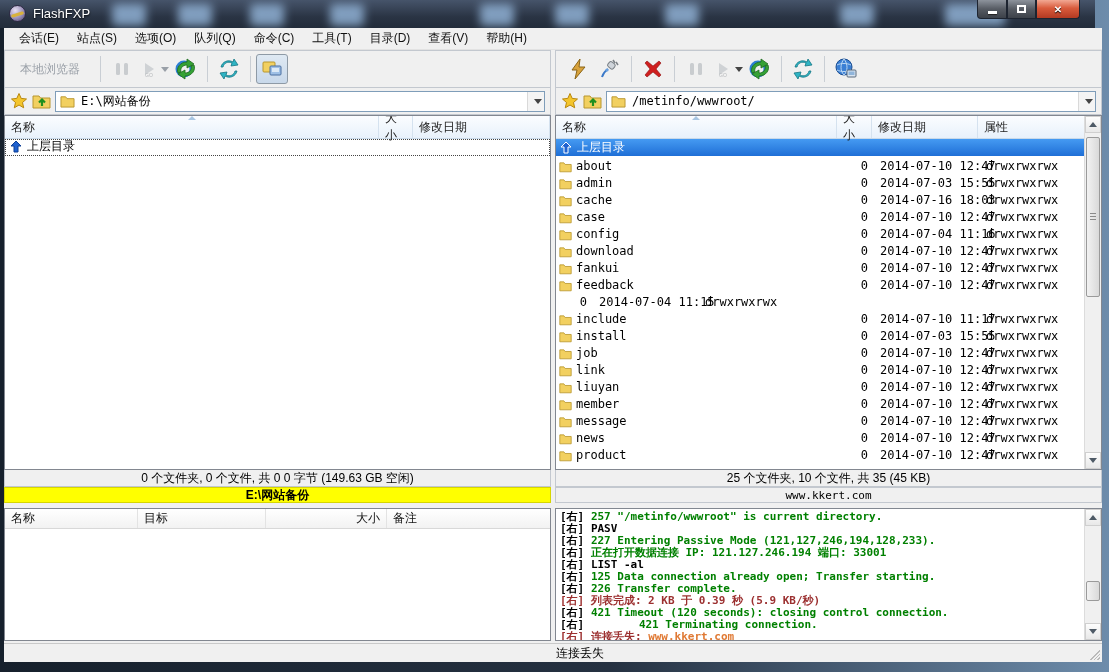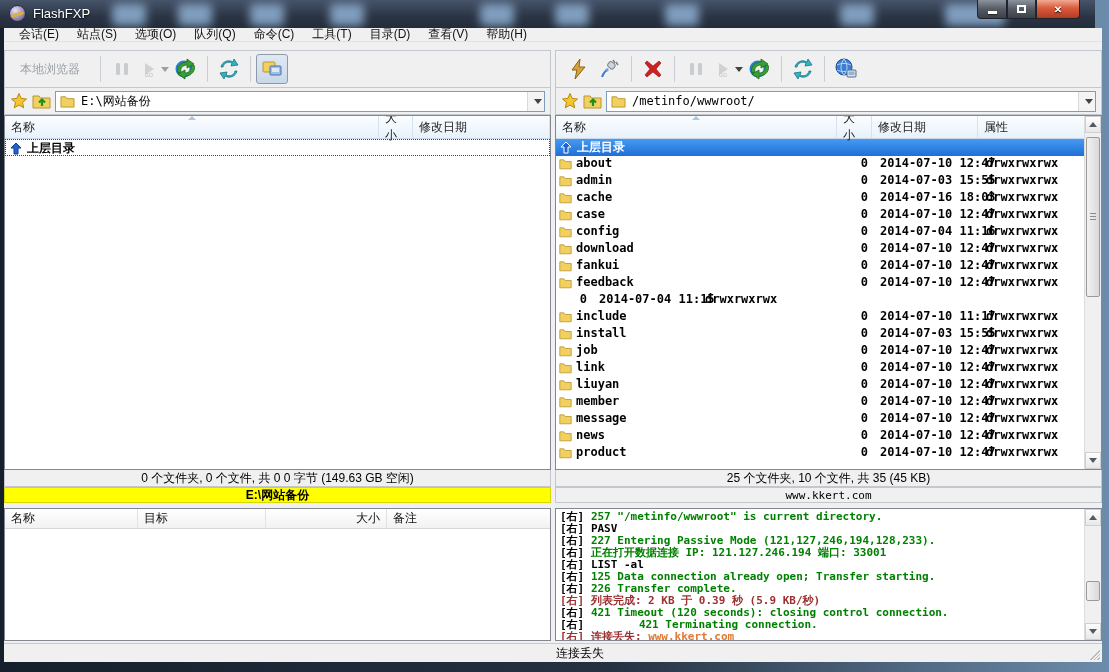--- a/index.html
+++ b/index.html
@@ -18,21 +18,21 @@
   .winbtns{position:absolute;top:0;right:15px;display:flex;}
   .wbtn{height:19px;border:1px solid #1d2430;border-top:none;display:flex;align-items:center;justify-content:center;
         color:#fff;font-size:10px;font-weight:bold;text-shadow:0 1px 1px #000;}
   .wbtn.min{width:30px;border-radius:0 0 0 4px;background:linear-gradient(#8d939c,#565b63 50%,#3c4149);}
   .wbtn.max{width:29px;background:linear-gradient(#8d939c,#565b63 50%,#3c4149);}
   .wbtn.close{width:44px;border-radius:0 0 4px 0;background:linear-gradient(#f2a893,#d95b3c 45%,#b33a22);}
   .glyph-min{width:9px;height:3px;background:#fff;box-shadow:0 1px 1px #222;display:block;margin-top:6px;}
   .glyph-max{width:9px;height:8px;border:2px solid #fff;display:block;}
   
   .app{position:absolute;left:4px;right:7px;top:28px;bottom:10px;background:#f0f0f0;}
-  .menubar{position:absolute;left:0;right:0;top:0;height:14px;background:#f0f0f0;border-bottom:1px solid #e2e2e2;
+  .menubar{position:absolute;left:0;right:0;top:0;height:22px;background:#f0f0f0;border-bottom:1px solid #e2e2e2;
            display:flex;align-items:center;padding-left:6px;font-size:12px;color:#111;}
   .menu-item{padding:2px 9px;cursor:default;}
   
   .toolrow{position:absolute;top:22px;height:38px;}
   .toolrow.l{left:0;width:547px;} .toolrow.r{left:551px;right:0;}
   .toolstrip{position:absolute;inset:0;background:#f0f0f0;border:1px solid #c3c8cf;display:flex;align-items:center;padding:6px 6px;}
   .tbtn{height:30px;min-width:32px;display:flex;align-items:center;justify-content:center;border:1px solid transparent;border-radius:3px;}
   .tbtn.pressed{border:1px solid #8e9aa6;background:linear-gradient(#dfe9f3,#c8d8ea);}
   .tsep{width:1px;height:26px;background:#c9ced4;margin:0 5px;}
   .browser-btn{color:#9aa0a8;font-size:12px;padding:0 14px 0 8px;height:26px;display:flex;align-items:center;}
@@ -51,21 +51,21 @@
   .filewrap.l{left:0;width:547px;} .filewrap.r{left:551px;right:0;}
   .lv{position:absolute;inset:0;display:flex;}
   .lv-main{flex:1;display:flex;flex-direction:column;overflow:hidden;}
   .lv-head{height:23px;display:flex;background:linear-gradient(#fbfdff,#e8f1fb);border-bottom:1px solid #c9d9e9;
            font-size:12px;color:#222;position:relative;flex:none;}
   .hcell{display:flex;align-items:center;padding:0 6px;border-right:1px solid #d5e2ef;position:relative;}
   .hcell.num{justify-content:flex-end;}
   .sort-arrow{position:absolute;top:0;left:50%;margin-left:-4px;width:0;height:0;
               border-left:4px solid transparent;border-right:4px solid transparent;border-bottom:4px solid #a8c6e2;}
   .rows{flex:1;overflow:hidden;font-family:"DejaVu Sans Mono",monospace;font-size:12px;}
-  .frow{height:17px;display:flex;align-items:flex-start;color:#000;font-weight:bold;}
+  .frow{height:17px;display:flex;align-items:flex-end;color:#000;}
   .fc-name{display:flex;align-items:center;gap:4px;padding-left:3px;overflow:hidden;white-space:nowrap;}
   .fc-size{text-align:right;padding-right:4px;}
   .fc-date,.fc-attr{padding-left:8px;white-space:nowrap;}
   .l .fc-name{width:374px;}
   .r .fc-name{width:281px;} .r .fc-size{width:35px;} .r .fc-date{width:106px;} .r .fc-attr{flex:1;}
   .l .hc-name{width:374px;} .l .hc-size{width:34px;} .l .hc-date{flex:1;}
   .r .hc-name{width:281px;} .r .hc-size{width:35px;} .r .hc-date{width:106px;} .r .hc-attr{flex:1;border-right:none;}
   .updir-row.focus{border:1px dotted #444;}
   .updir-row.sel{background:linear-gradient(#459af2,#1f6fd6);color:#fff;}
   .folder-ico,.up-ico{flex:none;}

